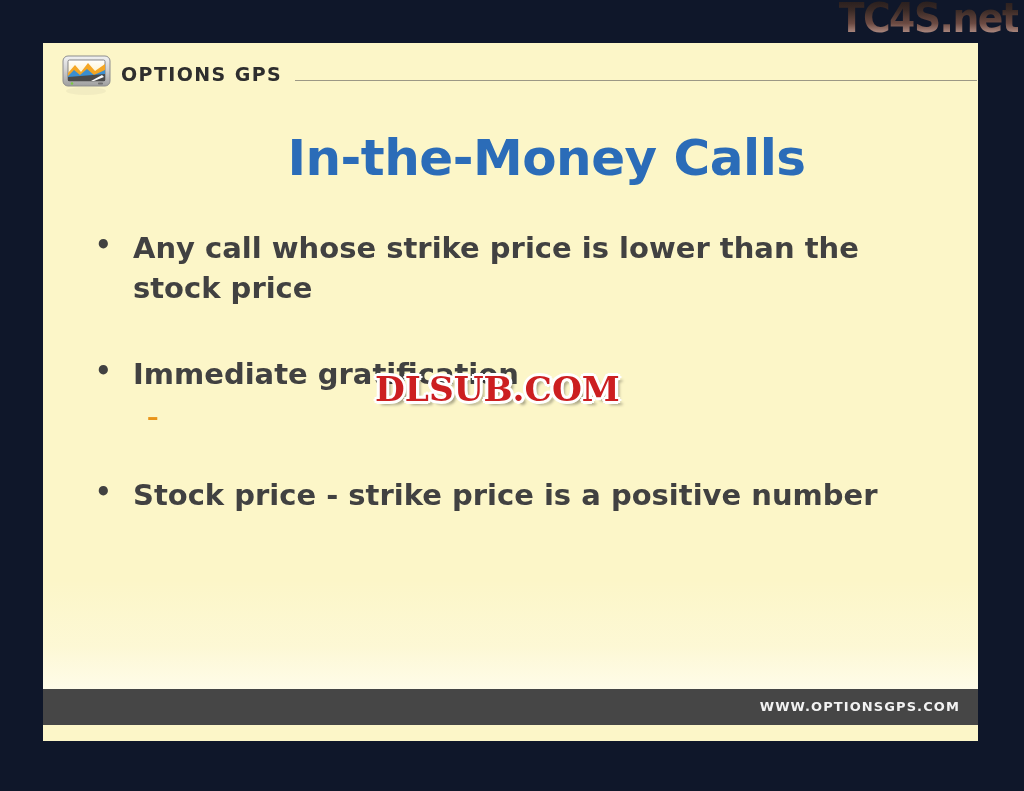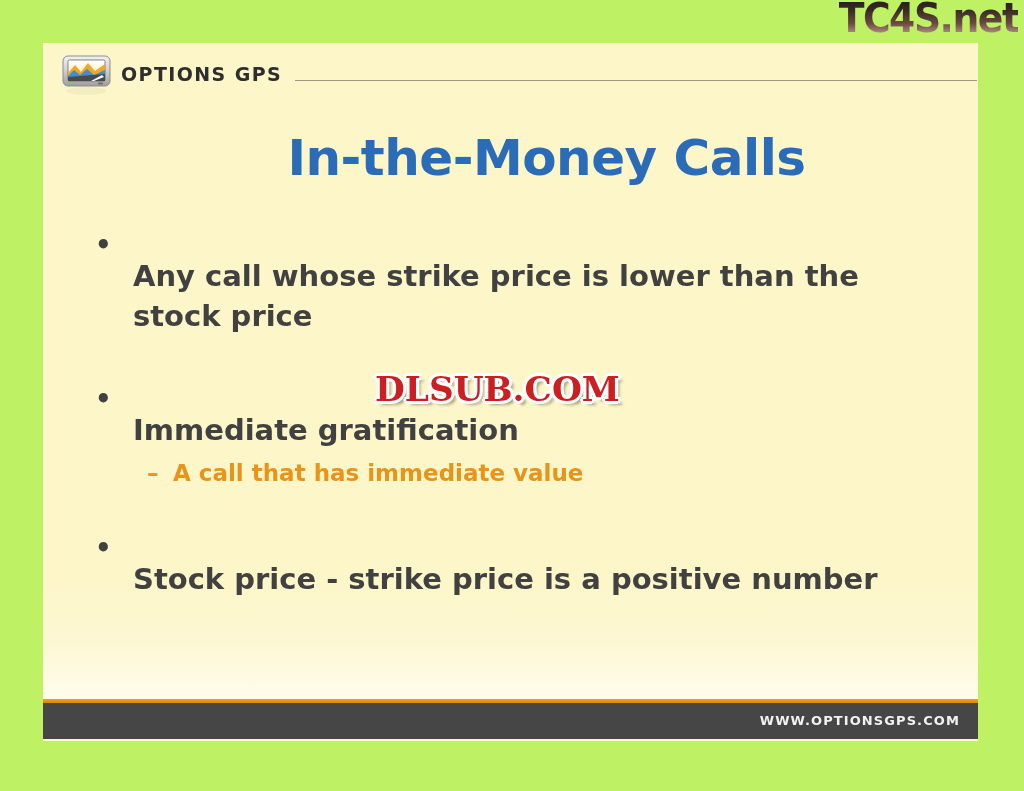--- a/index.html
+++ b/index.html
@@ -12,21 +12,21 @@
     height: 791px;
     position: relative;
     overflow: hidden;
     font-family: "Liberation Sans", sans-serif;
   }
 
   
   #page {
     position: absolute;
     inset: 0;
-    background: #bef264;
+    background: #0f172a;
   }
 
   
   .tc4s-logo {
     position: absolute;
     top: -2px;
     right: 6px;
     font-family: "DejaVu Sans", sans-serif;
     font-weight: 700;
     font-size: 41px;
@@ -139,21 +139,20 @@
     flex: 0 0 auto;
     width: 38px;
     text-align: left;
     font-size: 26px;
     line-height: 1.38;
     color: #414141;
   }
   .bullet-row .btext {
     flex: 1 1 auto;
     max-width: 790px;
-    margin-top: 28px;
   }
 
   .sub-row {
     display: flex;
     align-items: flex-start;
     color: #e8941a;
     font-family: "DejaVu Sans", sans-serif;
     font-weight: 700;
     font-size: 23px;
     line-height: 1.35;
@@ -174,21 +173,21 @@
     position: absolute;
     left: 0;
     bottom: 36px;
     width: 935px;
     height: 6px;
     background: linear-gradient(180deg, #f2a21b 0%, #e08a08 55%, #c87a06 100%);
   }
   #footer-bar {
     position: absolute;
     left: 0;
-    bottom: 2px;
+    bottom: 16px;
     width: 935px;
     height: 36px;
     background: #464646;
     text-align: center;
   }
   #footer-url {
     position: absolute;
     right: 18px;
     top: 10px;
     font-family: "DejaVu Sans", sans-serif;
@@ -299,21 +298,20 @@
 
       <div class="gap-lg"></div>
 
       <div class="bullet-row">
         <span class="marker">•</span>
         <span class="btext">Immediate gratification</span>
       </div>
 
       <div class="sub-row">
         <span class="marker">–</span>
-        <span>A call that has immediate value</span>
       </div>
 
       <div class="gap-md"></div>
 
       <div class="bullet-row">
         <span class="marker">•</span>
         <span class="btext">Stock price - strike price is a positive number</span>
       </div>
 
     </div>

